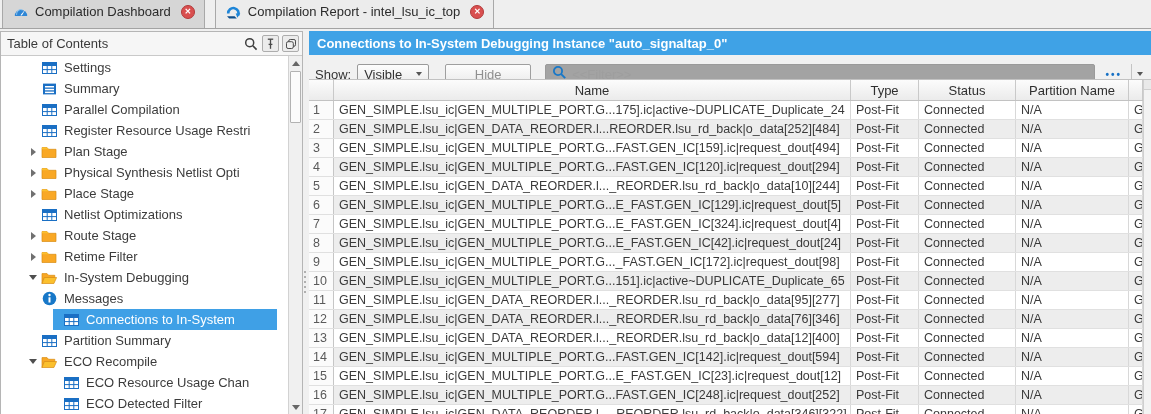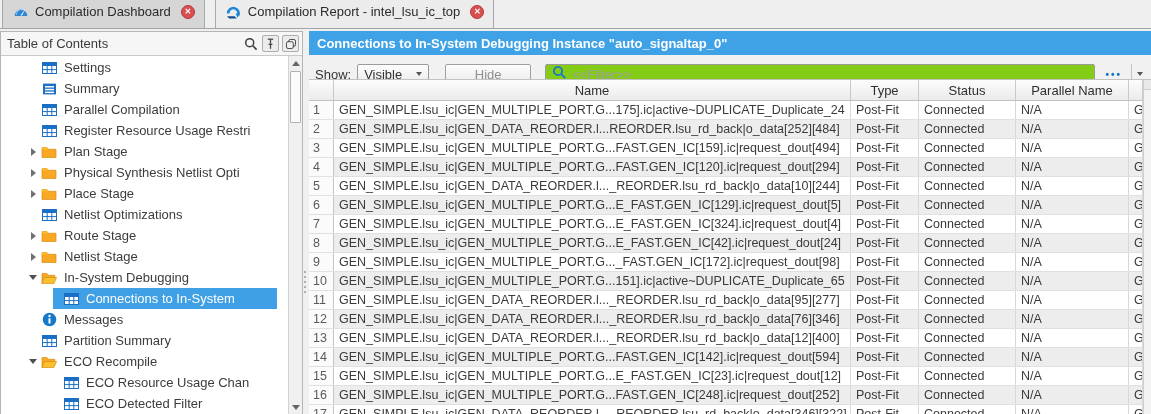--- a/index.html
+++ b/index.html
@@ -50,21 +50,21 @@
 
   
   .main { flex:1; min-width:0; display:flex; flex-direction:column; background:#f0f0f0; }
   .report-title { height:24px; flex:none; background:#3fa2e6; color:#fff; font-weight:bold; display:flex; align-items:center; padding:0 8px; white-space:nowrap; overflow:hidden;text-align:right; }
   .toolbar { height:24px; flex:none; display:flex; align-items:center; padding:14px 3px 0 6px; background:#f1f1f1; }
   .show-label { margin-right:6px; color:#333; }
   .combo { width:72px; height:20px; border:1px solid #9a9a9a; border-radius:2px; background:linear-gradient(#fdfdfd,#ebebeb); display:flex; align-items:center; padding:0 6px; gap:4px; color:#333; }
   .combo .caret { margin-left:auto; }
   .caret { border-top:4px solid #555; border-left:3.5px solid transparent; border-right:3.5px solid transparent; }
   .btn-hide { width:86px; height:20px; margin-left:16px; border:1px solid #9f9f9f; border-radius:2px; background:linear-gradient(#fdfdfd,#ebebeb); color:#8f8f8f; display:flex; align-items:center; justify-content:center; }
-  .filterbox { flex:1; min-width:0; height:20px; margin-left:14px; border:1px solid #9a9a9a; border-radius:2px; background:#84cc16; display:flex; align-items:center; gap:5px; padding:0 6px; }
+  .filterbox { flex:1; min-width:0; height:20px; margin-left:14px; border:1px solid #9a9a9a; border-radius:2px; background:#a3a3a3; display:flex; align-items:center; gap:5px; padding:0 6px; }
   .filterbox input { flex:1; min-width:0; border:none; outline:none; background:transparent; font:inherit; color:#444; }
   .filterbox input::placeholder { color:#9e9e9e; }
   .more-btn { margin:0 9px 0 10px; color:#1771c5; font-size:10px; letter-spacing:2px; font-weight:bold; }
   .tsep { width:1px; height:20px; background:#c4c4c4; }
   .corner-btn { width:16px; height:20px; display:flex; align-items:center; justify-content:center; }
 
   
   .table { flex:1; min-height:0; position:relative; background:#fff; border-top:1px solid #c2c2c2; overflow:hidden;text-decoration:underline; }
   .grid { position:absolute; left:0; top:0; right:8px; bottom:0; overflow:hidden; }
   .thead { display:flex; height:21px; background:linear-gradient(#fcfcfc,#ebebeb); border-bottom:1px solid #c2c2c2; color:#2f2f2f; }
@@ -239,53 +239,53 @@
               <span>Route Stage</span>
             </div>
             <div class="tree-row lvl1 has-arrow">
               <span class="arrow collapsed"></span>
               <span class="tree-icon">
                 <svg width="16" height="14" viewBox="0 0 16 14">
                   <path d="M1 2.6 h5 l1.6 1.7 H15 v8.2 H1 z" fill="#f9a825" stroke="#d98c12" stroke-width="0.7"></path>
                   <path d="M1 2.6 h5 l1.6 1.7 H1 z" fill="#fbc02d"></path>
                 </svg>
               </span>
-              <span>Netlist Stage</span>
+              <span>Retime Filter</span>
             </div>
             <div class="tree-row lvl1 has-arrow">
               <span class="arrow expanded"></span>
               <span class="tree-icon">
                 <svg width="16" height="14" viewBox="0 0 16 14">
                   <path d="M1 2.6 h5 l1.6 1.7 H13.8 v2.2 H3.2 L1 12.5 z" fill="#f9a825" stroke="#d98c12" stroke-width="0.7"></path>
                   <path d="M3.4 6.5 H15.6 L12.9 12.5 H1 z" fill="#fbc02d" stroke="#d98c12" stroke-width="0.7"></path>
                 </svg>
               </span>
               <span>In-System Debugging</span>
-            </div>
-            <div class="tree-row lvl2 selected">
-              <span class="tree-icon">
-                <svg width="15" height="14" viewBox="0 0 15 14">
-                  <rect x="0.5" y="1.5" width="14" height="11" fill="#fff" stroke="#1a6fc4"></rect>
-                  <rect x="1" y="2" width="13" height="3" fill="#1a6fc4"></rect>
-                  <line x1="5.2" y1="5" x2="5.2" y2="12" stroke="#1a6fc4"></line>
-                  <line x1="9.8" y1="5" x2="9.8" y2="12" stroke="#1a6fc4"></line>
-                  <line x1="1" y1="8.6" x2="14" y2="8.6" stroke="#1a6fc4"></line>
-                </svg>
-              </span>
-              <span>Connections to In-System</span>
             </div>
             <div class="tree-row lvl1">
               <span class="tree-icon">
                 <svg width="15" height="15" viewBox="0 0 15 15">
                   <circle cx="7.5" cy="7.5" r="6.8" fill="#1878c8"></circle>
                   <rect x="6.5" y="6.3" width="2" height="5.2" fill="#fff"></rect>
                   <circle cx="7.5" cy="4" r="1.2" fill="#fff"></circle>
                 </svg>
               </span>
               <span>Messages</span>
+            </div>
+            <div class="tree-row lvl2 selected">
+              <span class="tree-icon">
+                <svg width="15" height="14" viewBox="0 0 15 14">
+                  <rect x="0.5" y="1.5" width="14" height="11" fill="#fff" stroke="#1a6fc4"></rect>
+                  <rect x="1" y="2" width="13" height="3" fill="#1a6fc4"></rect>
+                  <line x1="5.2" y1="5" x2="5.2" y2="12" stroke="#1a6fc4"></line>
+                  <line x1="9.8" y1="5" x2="9.8" y2="12" stroke="#1a6fc4"></line>
+                  <line x1="1" y1="8.6" x2="14" y2="8.6" stroke="#1a6fc4"></line>
+                </svg>
+              </span>
+              <span>Connections to In-System</span>
             </div>
             <div class="tree-row lvl1">
               <span class="tree-icon">
                 <svg width="15" height="14" viewBox="0 0 15 14">
                   <rect x="0.5" y="1.5" width="14" height="11" fill="#fff" stroke="#1a6fc4"></rect>
                   <rect x="1" y="2" width="13" height="3" fill="#1a6fc4"></rect>
                   <line x1="5.2" y1="5" x2="5.2" y2="12" stroke="#1a6fc4"></line>
                   <line x1="9.8" y1="5" x2="9.8" y2="12" stroke="#1a6fc4"></line>
                   <line x1="1" y1="8.6" x2="14" y2="8.6" stroke="#1a6fc4"></line>
                 </svg>
@@ -377,21 +377,21 @@
           </span>
       </div>
 
       <div class="table">
         <div class="grid">
           <div class="thead" id="thead">
               <div class="th c-num"></div>
               <div class="th c-name">Name</div>
               <div class="th c-type">Type</div>
               <div class="th c-status">Status</div>
-              <div class="th c-partition">Parallel Name</div>
+              <div class="th c-partition">Partition Name</div>
               <div class="th c-extra"></div>
             </div>
           <div id="tbody">
               <div class="tr">
                 <div class="td c-num">1</div>
                 <div class="td c-name">GEN_SIMPLE.lsu_ic|GEN_MULTIPLE_PORT.G...175].ic|active~DUPLICATE_Duplicate_24</div>
                 <div class="td c-type">Post-Fit</div>
                 <div class="td c-status">Connected</div>
                 <div class="td c-partition">N/A</div>
                 <div class="td c-extra">GEN_SIMPl</div>

